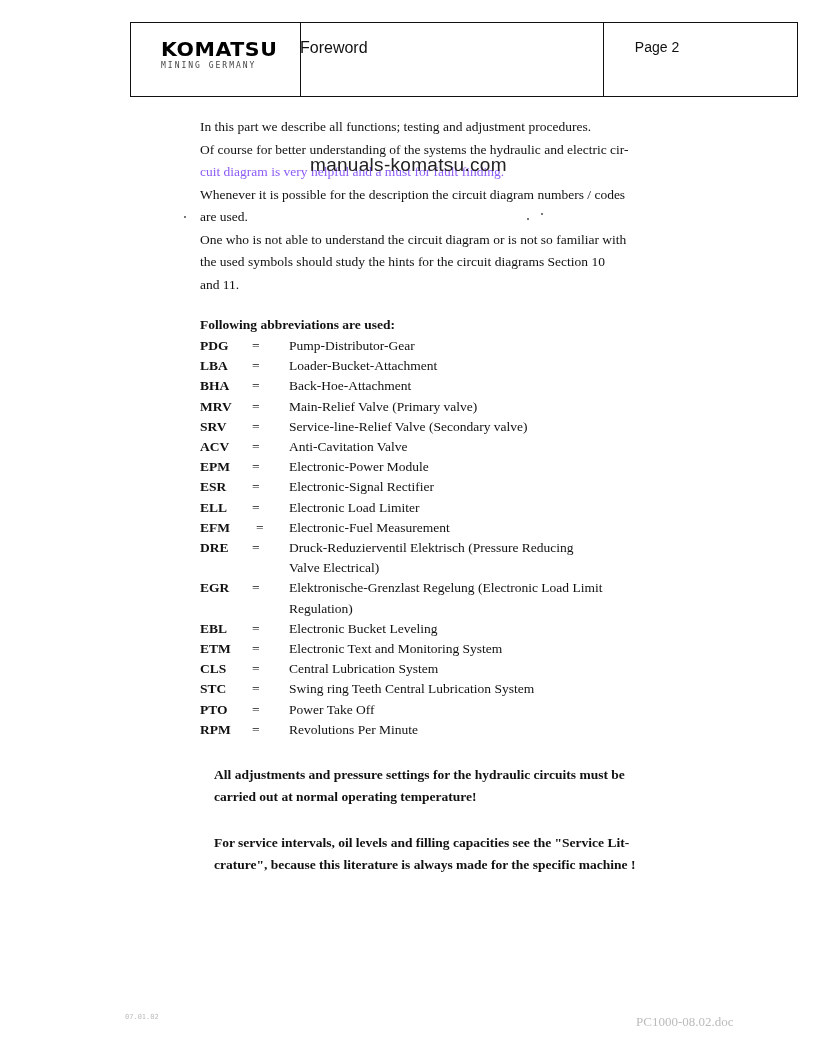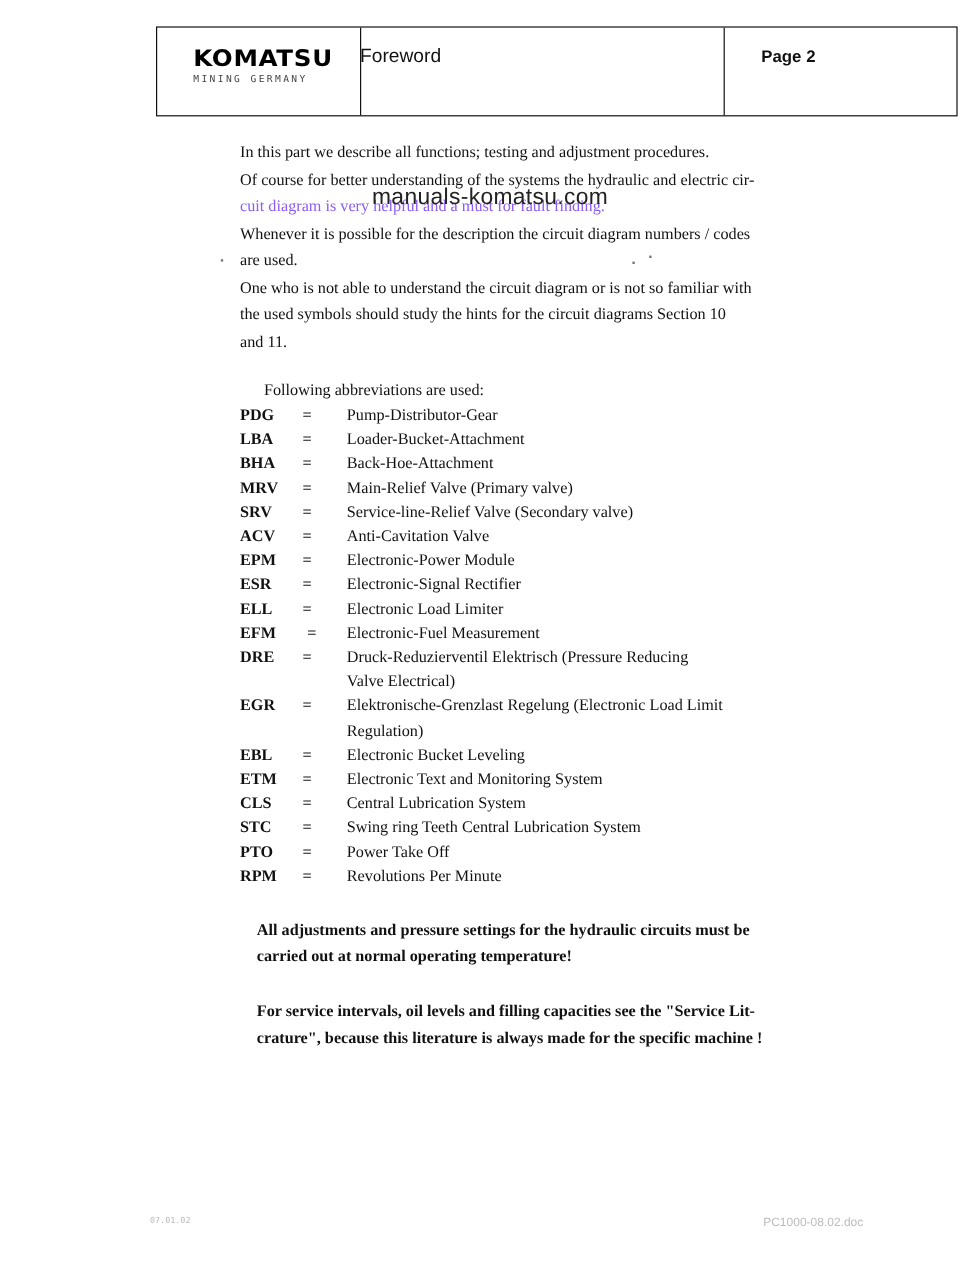--- a/index.html
+++ b/index.html
@@ -3,33 +3,33 @@
 <meta charset="utf-8">
 <style>
   html, body { margin: 0; padding: 0; background: #ffffff; }
   body { width: 816px; height: 1056px; position: relative; overflow: hidden; font-family: "Liberation Serif", serif; color: #111; }
   .header-box { position: absolute; left: 130px; top: 22px; width: 668px; height: 75px; border: 1.5px solid #111; box-sizing: border-box; }
   .hdr-div { position: absolute; top: 0; bottom: 0; width: 0; border-left: 1.2px solid #111; }
   .logo { position: absolute; left: 30px; top: 16px; }
   .logo-main { font-family: "DejaVu Sans", sans-serif; font-weight: bold; font-size: 19px; letter-spacing: 0.5px; line-height: 20px; color: #000; transform: scaleX(1.08); transform-origin: left; }
   .logo-sub { font-family: "DejaVu Sans Mono", monospace; font-size: 8px; letter-spacing: 2px; color: #444; margin-top: 2px; }
   .hdr-title { position: absolute; left: 169px; width: 303px; top: 16px; font-family: "Liberation Sans", sans-serif; font-size: 16px; color: #111; }
-  .hdr-page { position: absolute; left: 472px; width: 108px; top: 16px; text-align: center; font-family: "Liberation Sans", sans-serif; font-size: 14px; font-weight: bold; color: #111; }
+  .hdr-page { position: absolute; left: 472px; width: 108px; top: 16px; text-align: center; font-family: "Liberation Sans", sans-serif; font-size: 14px; font-weight: normal; color: #111; }
   .watermark { position: absolute; left: 310px; top: 154px; font-family: "Liberation Sans", sans-serif; font-size: 19px; color: #222; letter-spacing: 0.3px; }
   .para { position: absolute; left: 200px; width: 490px; font-size: 13.5px; line-height: 22.5px; }
   .para p { margin: 0; }
-  .abbr-title { position: absolute; left: 200px; top: 317px; font-size: 13.5px; font-weight: normal; margin-left: 20px; }
+  .abbr-title { position: absolute; left: 200px; top: 317px; font-size: 13.5px; font-weight: bold; }
   .abbr-list { position: absolute; left: 200px; top: 336px; width: 480px; }
   .abbr-row { position: relative; font-size: 13.5px; line-height: 20.2px; }
   .abbr-code { position: absolute; left: 0; top: 0; font-weight: bold; }
   .abbr-eq { position: absolute; left: 52px; top: 0; }
   .abbr-def { margin-left: 89px; }
   .note { position: absolute; left: 214px; width: 500px; font-size: 13.5px; line-height: 22px; font-weight: bold; }
   .footer-left { position: absolute; left: 125px; top: 1013px; font-family: "DejaVu Sans Mono", monospace; font-size: 7px; color: #bbb; }
-  .footer-right { position: absolute; left: 636px; top: 1014px; font-family: Liberation Sans, sans-serif; font-size: 10px; color: #bbb; }
+  .footer-right { position: absolute; left: 636px; top: 1014px; font-family: Liberation Serif, serif; font-size: 13px; color: #bbb; }
   .speck { position: absolute; width: 2px; height: 2px; background: #777; }
 </style>
 </head>
 <body>
 
 <div class="header-box">
   <div class="logo">
     <div class="logo-main">KOMATSU</div>
     <div class="logo-sub">MINING GERMANY</div>
   </div>

